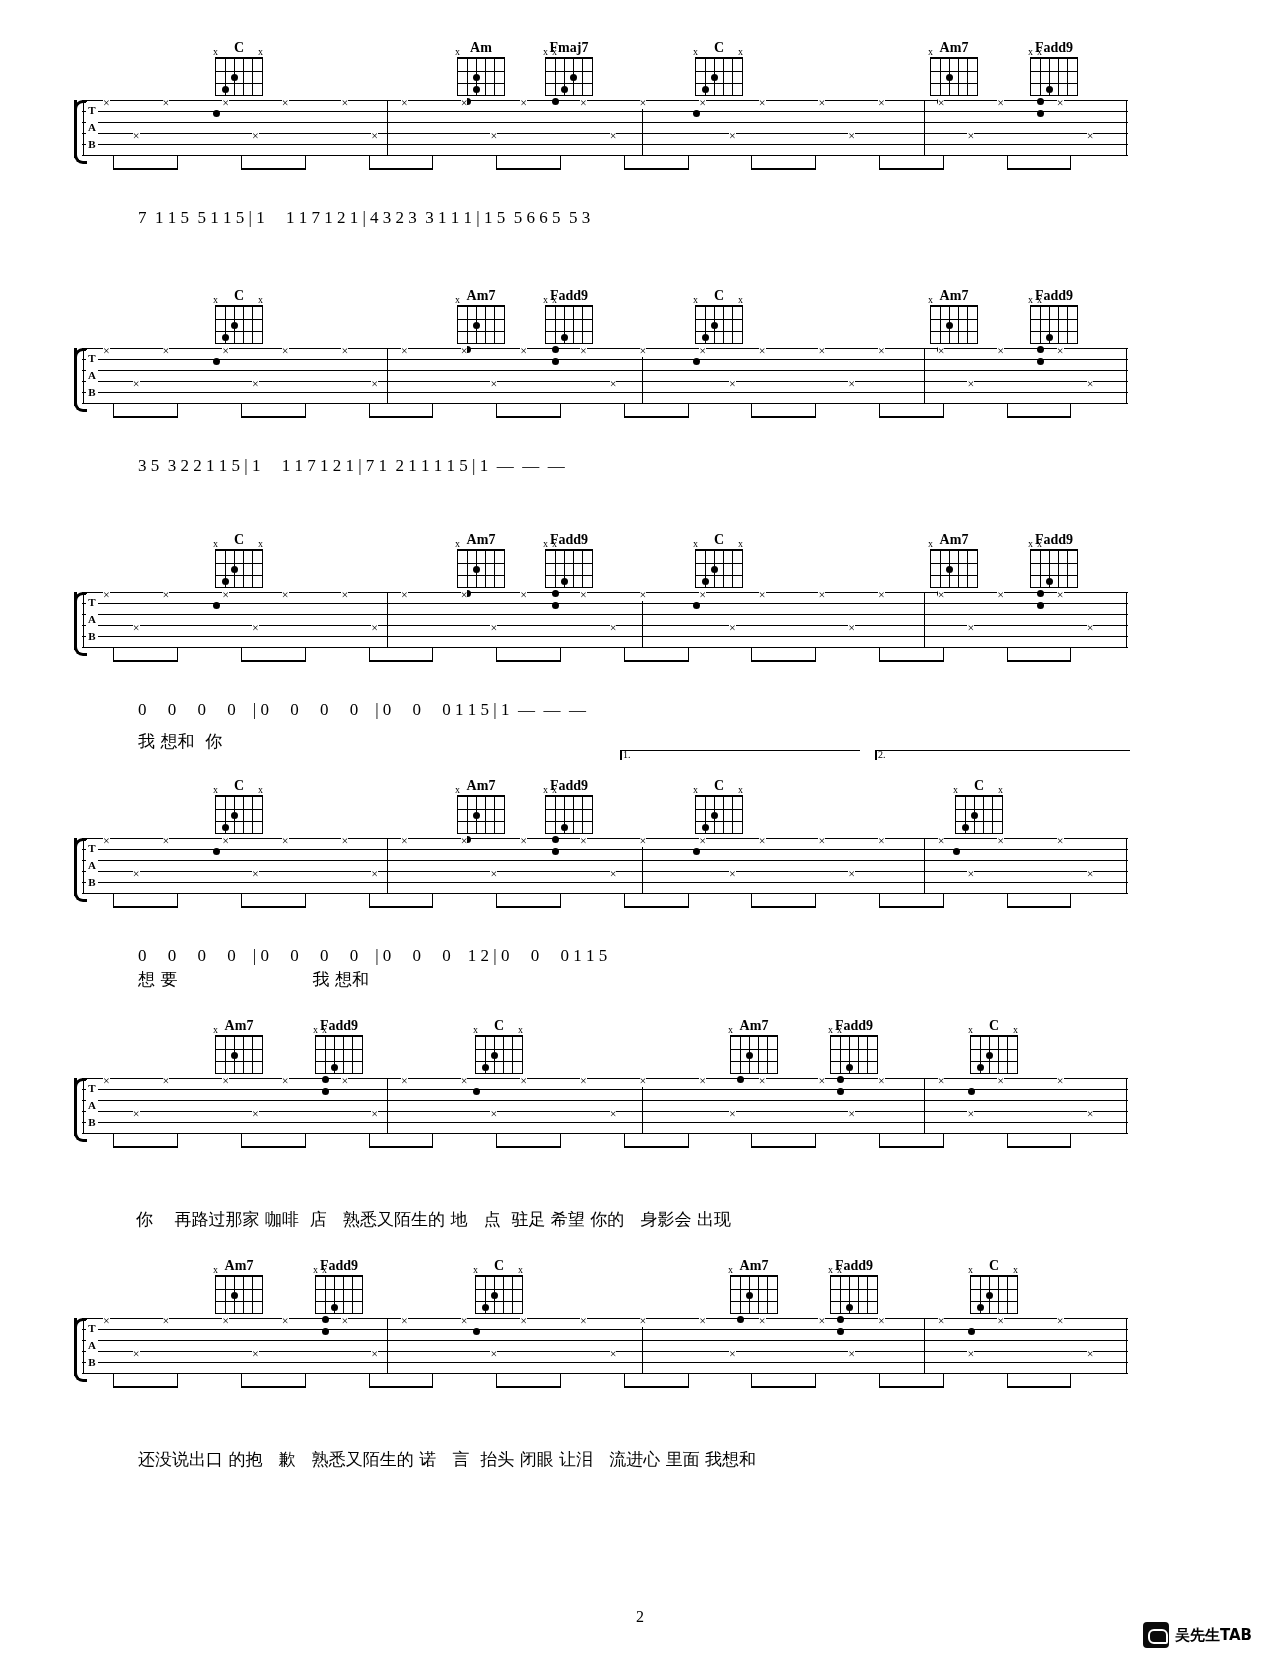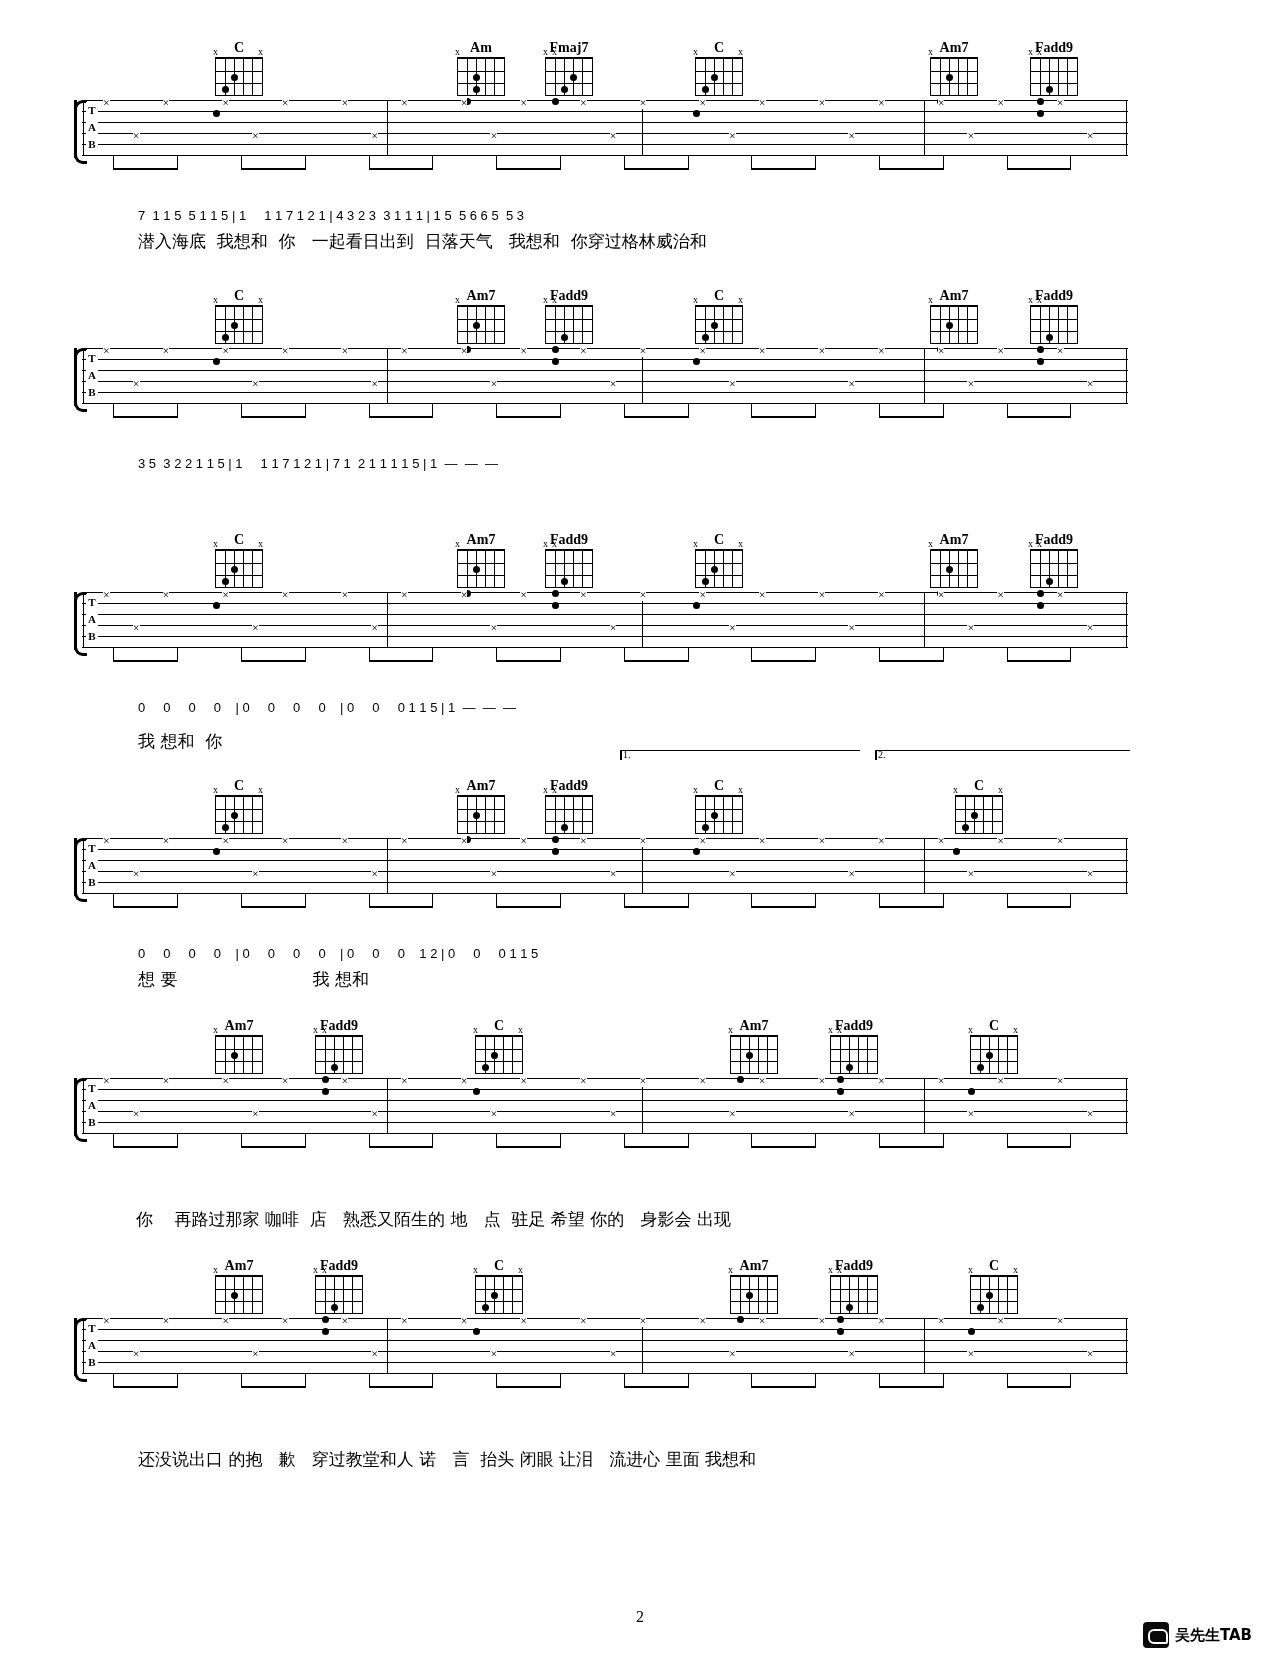--- a/index.html
+++ b/index.html
@@ -30,21 +30,21 @@
   .chord{position:absolute;width:62px;}
   .chord .name{font-size:14px;font-family:"Liberation Serif",serif;font-weight:bold;text-align:center;height:17px;}
   .chord .grid{position:relative;width:46px;height:36px;margin:0 auto;border:1px solid #000;border-top:2px solid #000;}
   .chord .grid .v{position:absolute;top:0;bottom:0;width:1px;background:#000;}
   .chord .grid .h{position:absolute;left:0;right:0;height:1px;background:#000;}
   .chord .dot{position:absolute;width:7px;height:7px;border-radius:50%;background:#000;}
   .chord .mark{position:absolute;top:-13px;font-size:10px;font-family:"Liberation Serif",serif;}
 
   
   .numrow,.lyrrow{position:absolute;white-space:pre;}
-  .numrow{font-family:Liberation Sans, sans-serif;font-size:13px;letter-spacing:0;}
+  .numrow{font-family:Liberation Serif, serif;font-size:17px;letter-spacing:0;}
   .lyrrow{font-family:"DejaVu Sans",sans-serif;font-size:17px;}
 
   .pagenum{position:absolute;left:0;right:0;text-align:center;font-family:"Liberation Serif",serif;font-size:16px;}
   .wm{position:absolute;right:28px;bottom:26px;display:flex;align-items:center;gap:6px;}
   .wm .box{width:26px;height:26px;background:#0a0a0a;border-radius:4px;position:relative;}
   .wm .box:after{content:"";position:absolute;left:5px;top:7px;width:16px;height:11px;border:2px solid #fff;border-radius:6px 6px 2px 6px;}
   .wm .txt{font-family:"DejaVu Sans",sans-serif;font-size:15px;font-weight:bold;}
   .volta{position:absolute;border-top:1.5px solid #000;}
   .volta .tick{position:absolute;left:0;top:0;width:1.5px;height:9px;background:#000;}
   .volta .lab{position:absolute;left:3px;top:-2px;font-size:10px;font-family:"Liberation Serif",serif;}
@@ -208,21 +208,20 @@
           <div style="position: absolute; left: 64%; top: 68px; width: 6.1%; height: 2px; background: rgb(0, 0, 0);"></div>
           <div style="position: absolute; left: 70.1%; top: 56px; width: 1px; height: 14px; background: rgb(0, 0, 0);"></div>
           <div style="position: absolute; left: 76.2%; top: 56px; width: 1px; height: 14px; background: rgb(0, 0, 0);"></div>
           <div style="position: absolute; left: 76.2%; top: 68px; width: 6.1%; height: 2px; background: rgb(0, 0, 0);"></div>
           <div style="position: absolute; left: 82.3%; top: 56px; width: 1px; height: 14px; background: rgb(0, 0, 0);"></div>
           <div style="position: absolute; left: 88.4%; top: 56px; width: 1px; height: 14px; background: rgb(0, 0, 0);"></div>
           <div style="position: absolute; left: 88.4%; top: 68px; width: 6.1%; height: 2px; background: rgb(0, 0, 0);"></div>
           <div style="position: absolute; left: 94.5%; top: 56px; width: 1px; height: 14px; background: rgb(0, 0, 0);"></div>
         </div>
         <div class="numrow" style="left: 70px; top: 168px;">7  1 1 5  5 1 1 5 | 1     1 1 7 1 2 1 | 4 3 2 3  3 1 1 1 | 1 5  5 6 6 5  5 3</div>
-        <div class="lyrrow" style="left: 70px; top: 190px;">潜入海底  我想和  你   一起看日出到  日落天气   我想和  你穿过格林威治和</div>
       </div>
       <div class="system" style="top: 288px; height: 210px;">
         <div class="chord" style="left: 140px; top: 0px;">
           <div class="name">C</div>
           <div class="grid">
             <div class="v" style="left: 9px;"></div>
             <div class="v" style="left: 18px;"></div>
             <div class="v" style="left: 27px;"></div>
             <div class="v" style="left: 36px;"></div>
             <div class="h" style="top: 12px;"></div>
@@ -996,21 +995,21 @@
           <div style="position: absolute; left: 64%; top: 56px; width: 1px; height: 14px; background: rgb(0, 0, 0);"></div>
           <div style="position: absolute; left: 64%; top: 68px; width: 6.1%; height: 2px; background: rgb(0, 0, 0);"></div>
           <div style="position: absolute; left: 70.1%; top: 56px; width: 1px; height: 14px; background: rgb(0, 0, 0);"></div>
           <div style="position: absolute; left: 76.2%; top: 56px; width: 1px; height: 14px; background: rgb(0, 0, 0);"></div>
           <div style="position: absolute; left: 76.2%; top: 68px; width: 6.1%; height: 2px; background: rgb(0, 0, 0);"></div>
           <div style="position: absolute; left: 82.3%; top: 56px; width: 1px; height: 14px; background: rgb(0, 0, 0);"></div>
           <div style="position: absolute; left: 88.4%; top: 56px; width: 1px; height: 14px; background: rgb(0, 0, 0);"></div>
           <div style="position: absolute; left: 88.4%; top: 68px; width: 6.1%; height: 2px; background: rgb(0, 0, 0);"></div>
           <div style="position: absolute; left: 94.5%; top: 56px; width: 1px; height: 14px; background: rgb(0, 0, 0);"></div>
         </div>
-        <div class="lyrrow" style="left: 70px; top: 190px;">还没说出口 的抱   歉   穿过教堂和人 诺   言  抬头 闭眼 让泪   流进心 里面 我想和</div>
+        <div class="lyrrow" style="left: 70px; top: 190px;">还没说出口 的抱   歉   熟悉又陌生的 诺   言  抬头 闭眼 让泪   流进心 里面 我想和</div>
       </div>
     </div>
 
   <div class="pagenum" style="bottom:48px;">2</div>
 
   <div class="wm">
     <div class="box"></div>
     <div class="txt">吴先生TAB</div>
   </div>
 <div class="volta" style="left: 620px; top: 750px; width: 240px;">

